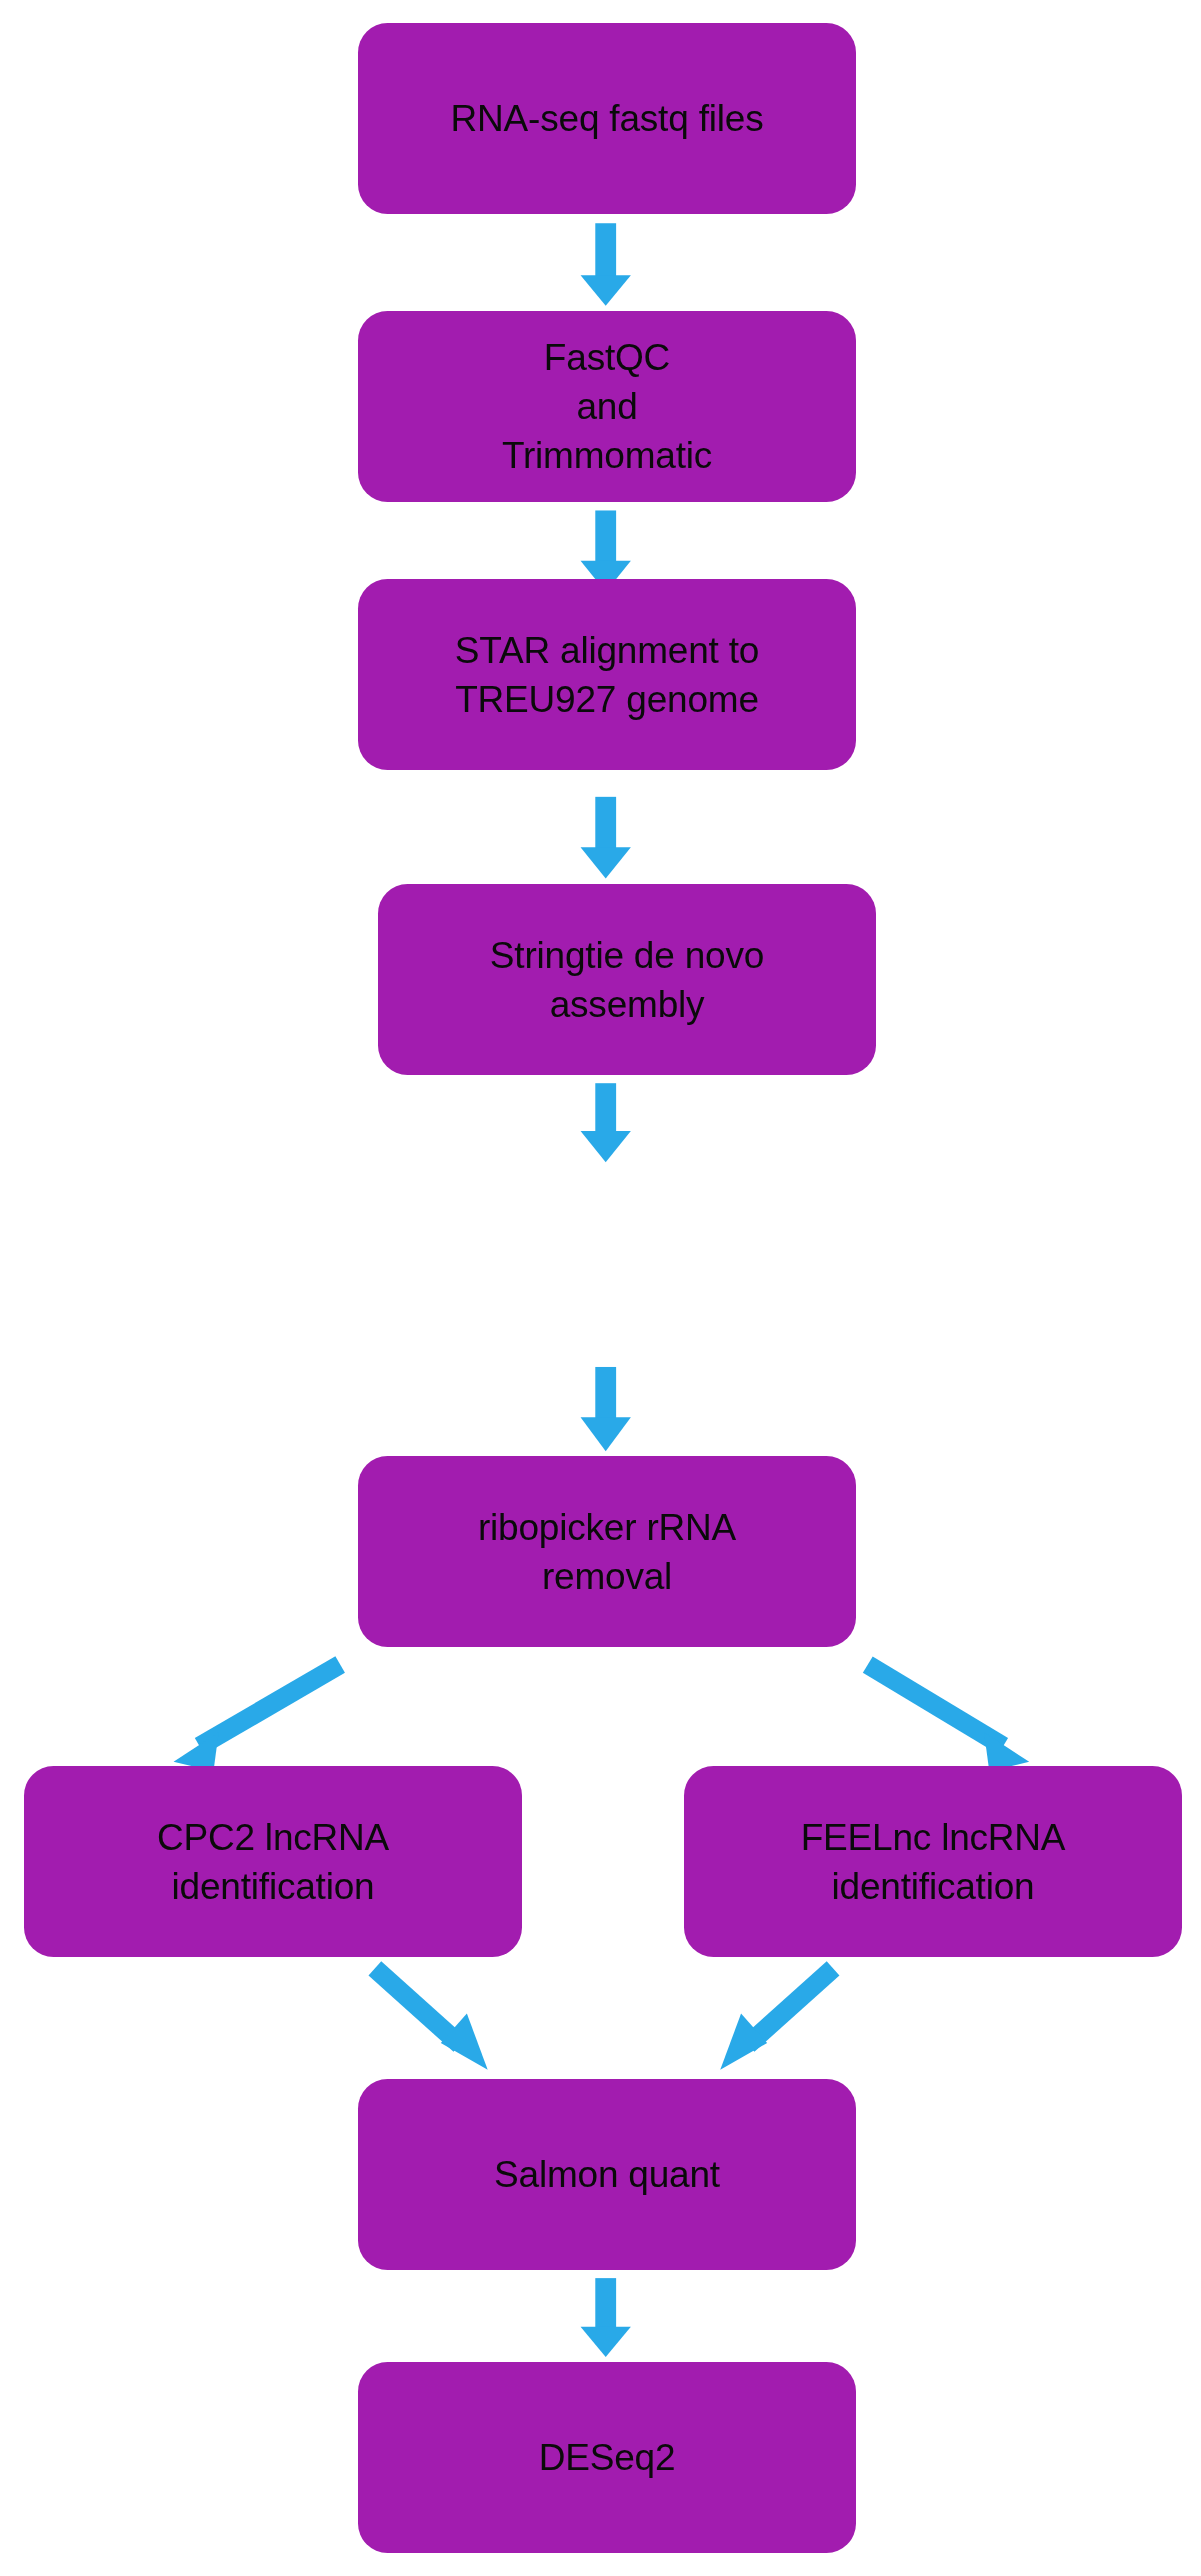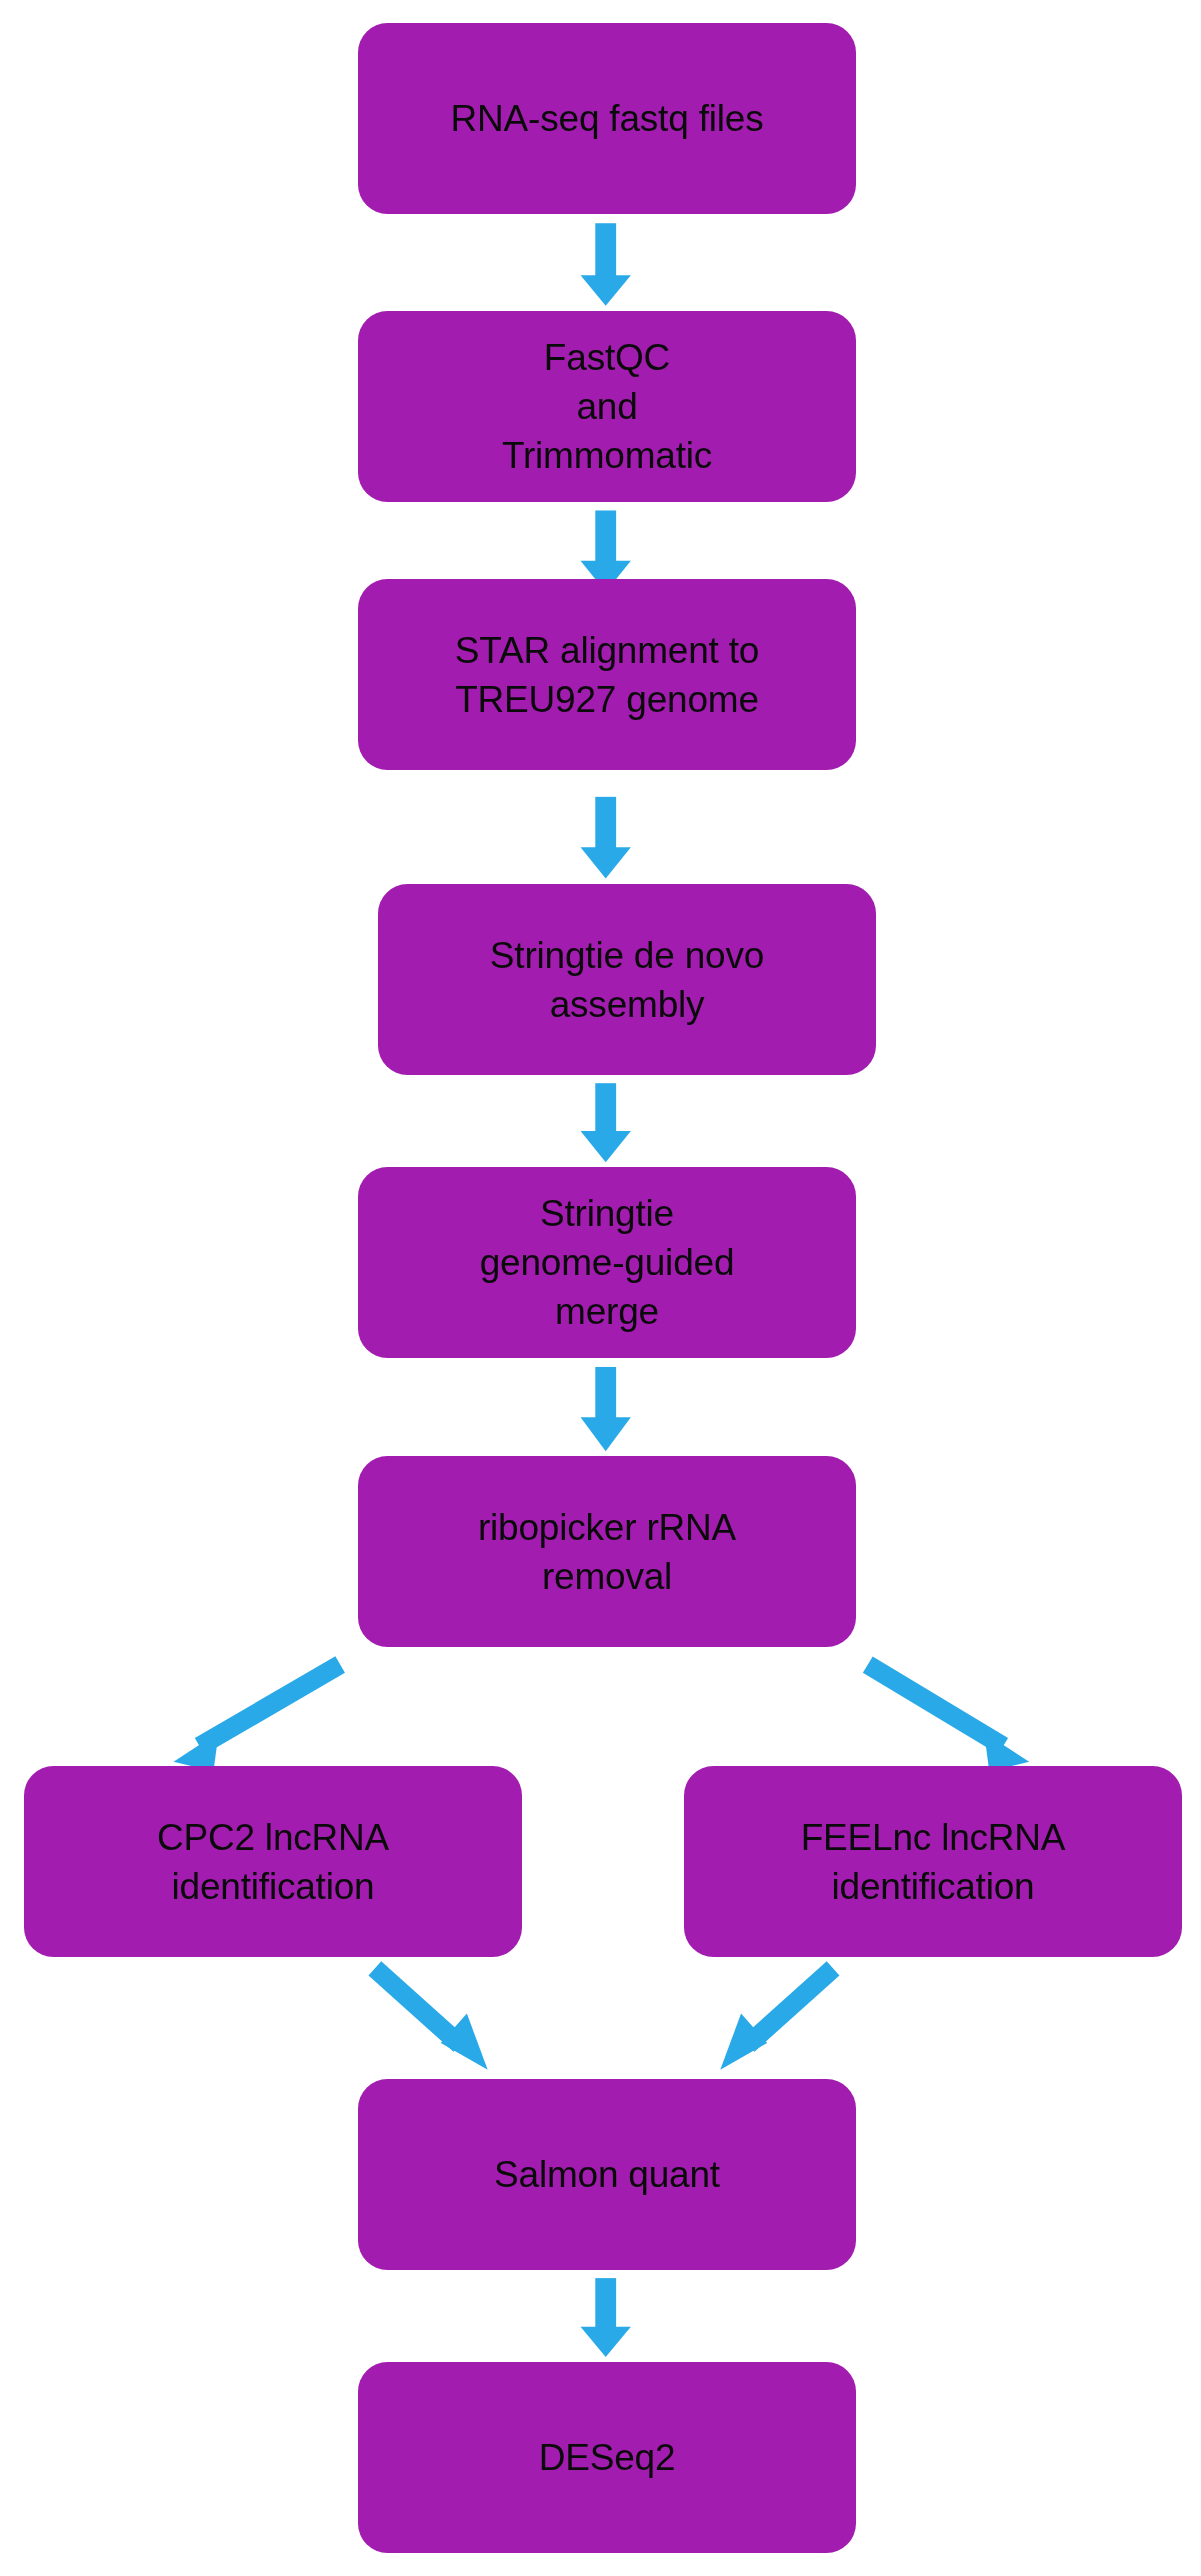--- a/index.html
+++ b/index.html
@@ -117,25 +117,20 @@
   <div class="node" style="left:358px; top:579px; width:498px; height:191px;">
     <span class="node-label">STAR alignment to
 TREU927 genome</span>
   </div>
 
   <div class="node" style="left:358px; top:884px; width:498px; height:191px;margin-left:20px;">
     <span class="node-label">Stringtie de novo
 assembly</span>
   </div>
 
-  <div class="node" style="left:358px; top:1167px; width:498px; height:191px;">
-    <span class="node-label">Stringtie
-genome-guided
-merge</span>
-  </div>
 
   <div class="node" style="left:358px; top:1456px; width:498px; height:191px;">
     <span class="node-label">ribopicker rRNA
 removal</span>
   </div>
 
   <div class="node" style="left:24px; top:1766px; width:498px; height:191px;">
     <span class="node-label">CPC2 lncRNA
 identification</span>
   </div>

